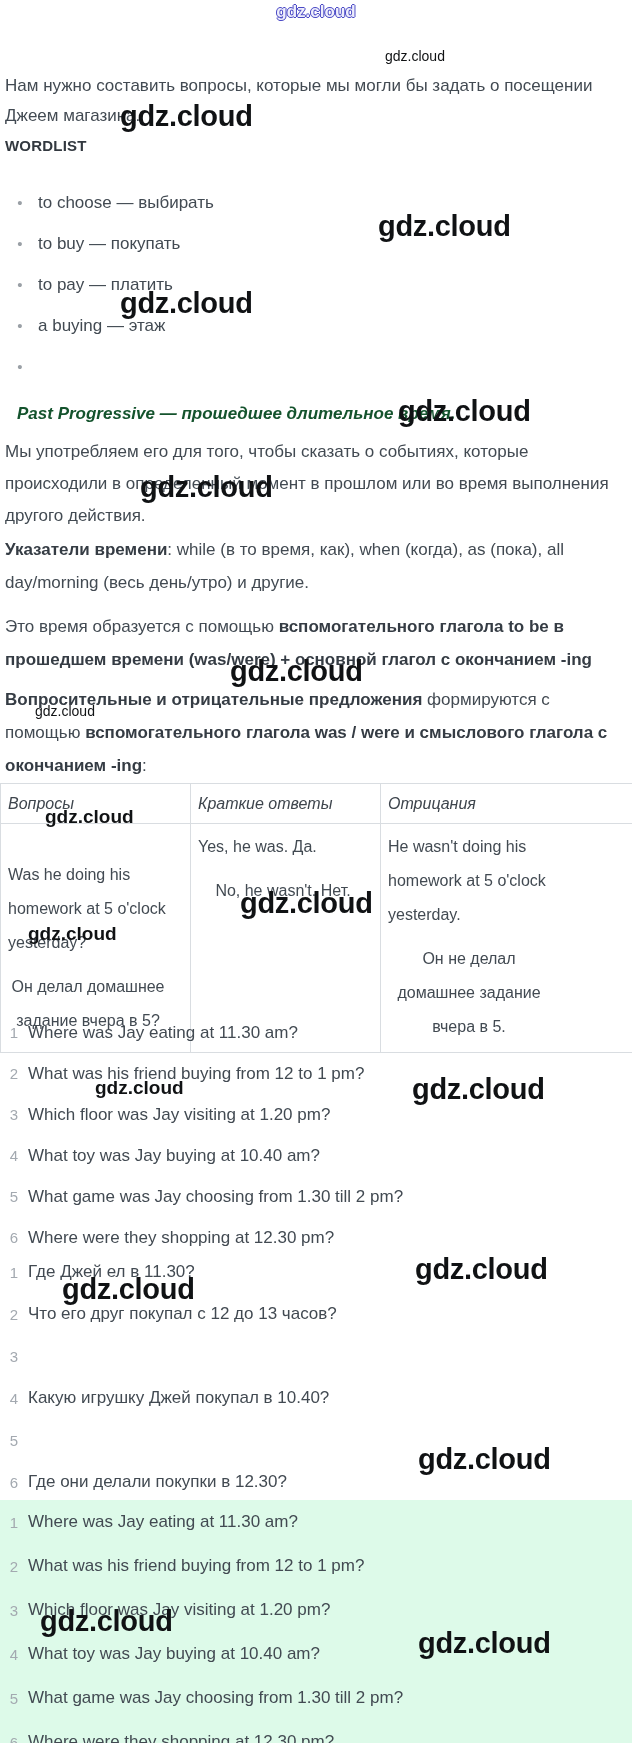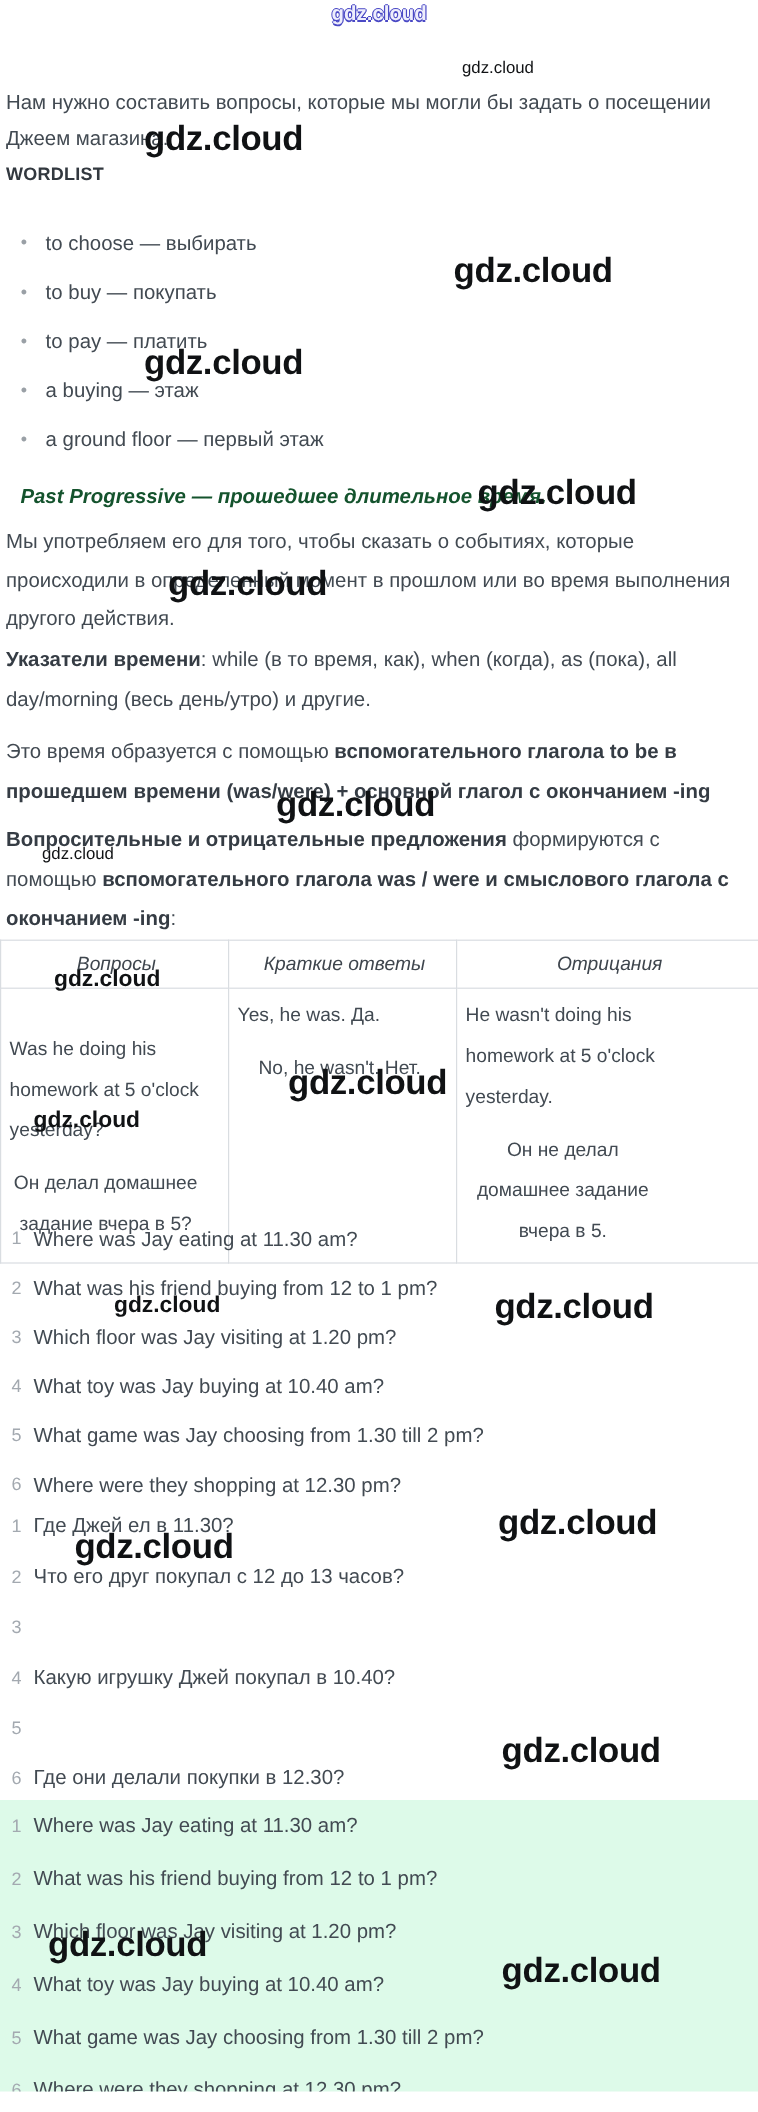--- a/index.html
+++ b/index.html
@@ -24,21 +24,21 @@
   .qlist .qitem{display:flex;align-items:center;font-size:17px;color:#424a52;}
   .qlist .num{width:13px;text-align:right;margin-right:10px;color:#a3a9b0;font-size:15px;flex:none;}
   .h41 .qitem{height:41px}
   .h42 .qitem{height:42px}
   .h44 .qitem{height:44px}
 
   
   table.tbl{border-collapse:collapse;table-layout:fixed;width:632px;background:#fff;}
   .tbl th,.tbl td{border:1px solid #d9dde1;}
   .tbl th{height:39px;font-style:italic;font-weight:normal;font-size:16px;color:#3e454d;
-          text-align:center;padding:0 4px 0 7px;}
+          text-align:left;padding:0 4px 0 7px;}
   .tbl td{vertical-align:top;padding:6px 6px 8px 7px;font-size:16px;line-height:34px;color:#424a52;}
   .tbl .ru{margin-top:10px;text-align:center;}
   .cw1{max-width:160px;margin-top:28px;} .cw2{max-width:170px;} .cw3{max-width:162px;}
 
   
   .answers{position:absolute;left:0;top:1500px;width:632px;height:260px;background:#ddfae9;
            box-sizing:border-box;padding-left:5px;overflow:hidden;}
 
   
   .wm{position:absolute;white-space:nowrap;z-index:6;color:#101214;font-weight:bold;pointer-events:none;}
@@ -99,21 +99,20 @@
         <span>to pay — платить</span>
       </div>
 
       <div class="bitem">
         <span class="dot">•</span>
         <span>a buying — этаж</span>
       </div>
 
       <div class="bitem">
         <span class="dot">•</span>
-        <span>a ground floor — первый этаж</span>
       </div>
     </div>
 
   <div class="sec" style="top:387px">
     <p class="heading">Past Progressive — прошедшее длительное время.</p>
   </div>
 
   <div class="sec" style="top:436px">
     <p class="p">Мы употребляем его для того, чтобы сказать о событиях, которые происходили в определенный момент в прошлом или во время выполнения другого действия.</p>
   </div>

